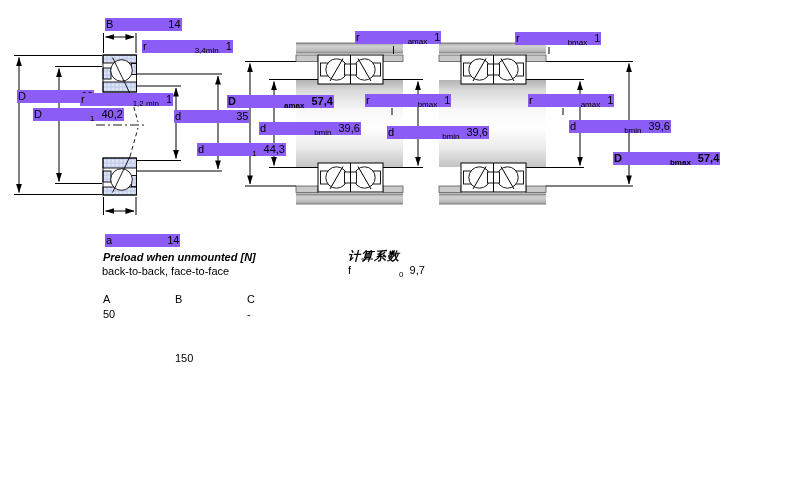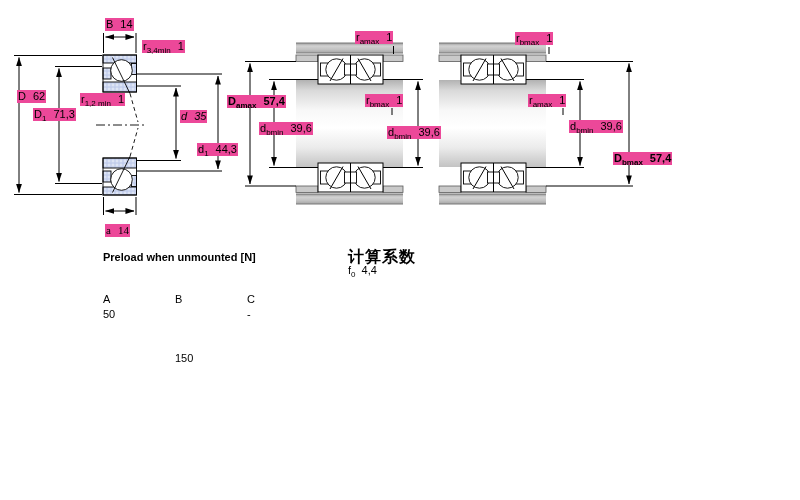--- a/index.html
+++ b/index.html
@@ -1,25 +1,25 @@
 <!DOCTYPE html>
 <html><head>
 <meta charset="utf-8">
 <style>
   html,body{margin:0;padding:0;background:#fff;}
   #canvas{position:relative;width:800px;height:500px;background:#ffffff;overflow:hidden;
           font-family:"Liberation Sans",sans-serif;color:#000;}
   #fig-svg{position:absolute;left:0;top:0;}
   .dim{position:absolute;font-size:11px;line-height:13px;white-space:nowrap;
-       background:#ec4899;padding:0 1px;}
-  .dim sub{font-size:8px;line-height:0;}
+       background:#8b5cf6;padding:0 1px;}
+  .dim sub{font-size:8px;line-height:0;margin-left:48px;}
   .dim .v{margin-left:7px;}
   .txt{position:absolute;font-size:11px;line-height:13px;white-space:nowrap;}
-  .bold{font-weight:bold;}
-  .cjk{font-size:16px;letter-spacing:1px;}
+  .bold{font-weight:bold;font-style:italic;}
+  .cjk{font-size:12px;letter-spacing:1px;}
   .cell-a{left:103px;}
   .cell-b{left:175px;}
   .cell-c{left:247px;}
 </style>
 </head>
 <body>
 
 <div id="canvas">
 
   <svg id="fig-svg" width="800" height="500" viewBox="0 0 800 500">
@@ -179,32 +179,32 @@
   <div class="dim" style="left:105px;top:18px;">
     <span>B</span><sub></sub><span class="v">14</span>
   </div>
   <div class="dim" style="left:142px;top:40px;">
     <span>r</span><sub>3,4min</sub><span class="v">1</span>
   </div>
   <div class="dim" style="left:17px;top:90px;">
     <span>D</span><sub></sub><span class="v">62</span>
   </div>
   <div class="dim" style="left:33px;top:108px;">
-    <span>D</span><sub>1</sub><span class="v">71,3</span>
+    <span>D</span><sub>1</sub><span class="v">40,2</span>
   </div>
   <div class="dim" style="left:80px;top:93px;">
     <span>r</span><sub>1,2 min</sub><span class="v">1</span>
   </div>
-  <div class="dim" style="left:180px;top:110px;font-style:italic;">
+  <div class="dim" style="left:174px;top:110px;">
     <span>d</span><sub></sub><span class="v">35</span>
   </div>
   <div class="dim" style="left:197px;top:143px;">
     <span>d</span><sub>1</sub><span class="v">44,3</span>
   </div>
-  <div class="dim" style="left:105px;top:224px;font-family:Liberation Serif, serif;">
+  <div class="dim" style="left:105px;top:234px;">
     <span>a</span><sub></sub><span class="v">14</span>
   </div>
 
   <div class="dim" style="left:355px;top:31px;">
     <span>r</span><sub>amax</sub><span class="v">1</span>
   </div>
   <div class="dim" style="left:227px;top:95px;font-weight:bold;">
     <span>D</span><sub>amax</sub><span class="v">57,4</span>
   </div>
   <div class="dim" style="left:365px;top:94px;">
@@ -224,26 +224,27 @@
     <span>r</span><sub>amax</sub><span class="v">1</span>
   </div>
   <div class="dim" style="left:569px;top:120px;">
     <span>d</span><sub>bmin</sub><span class="v">39,6</span>
   </div>
   <div class="dim" style="left:613px;top:152px;font-weight:bold;">
     <span>D</span><sub>bmax</sub><span class="v">57,4</span>
   </div>
 
   <div class="txt bold" style="left:103px;top:251px;">Preload when unmounted [N]</div>
+  <div class="txt" style="left:102px;top:265px;">back-to-back, face-to-face</div>
 
   <div class="txt cell-a" style="top:293px;">A</div>
   <div class="txt cell-b" style="top:293px;">B</div>
   <div class="txt cell-c" style="top:293px;">C</div>
   <div class="txt cell-a" style="top:308px;">50</div>
   <div class="txt cell-b" style="top:308px;margin-top:44px;">150</div>
   <div class="txt cell-c" style="top:308px;">-</div>
 
   <div class="txt bold cjk" style="left:348px;top:250px;">计算系数</div>
   <div class="dim" style="left:347px;top:264px;background:transparent;">
-    <span>f</span><sub>0</sub><span class="v" style="margin-left:6px;">4,4</span>
+    <span>f</span><sub>0</sub><span class="v" style="margin-left:6px;">9,7</span>
   </div>
 
 </div>
 
 </body></html>

